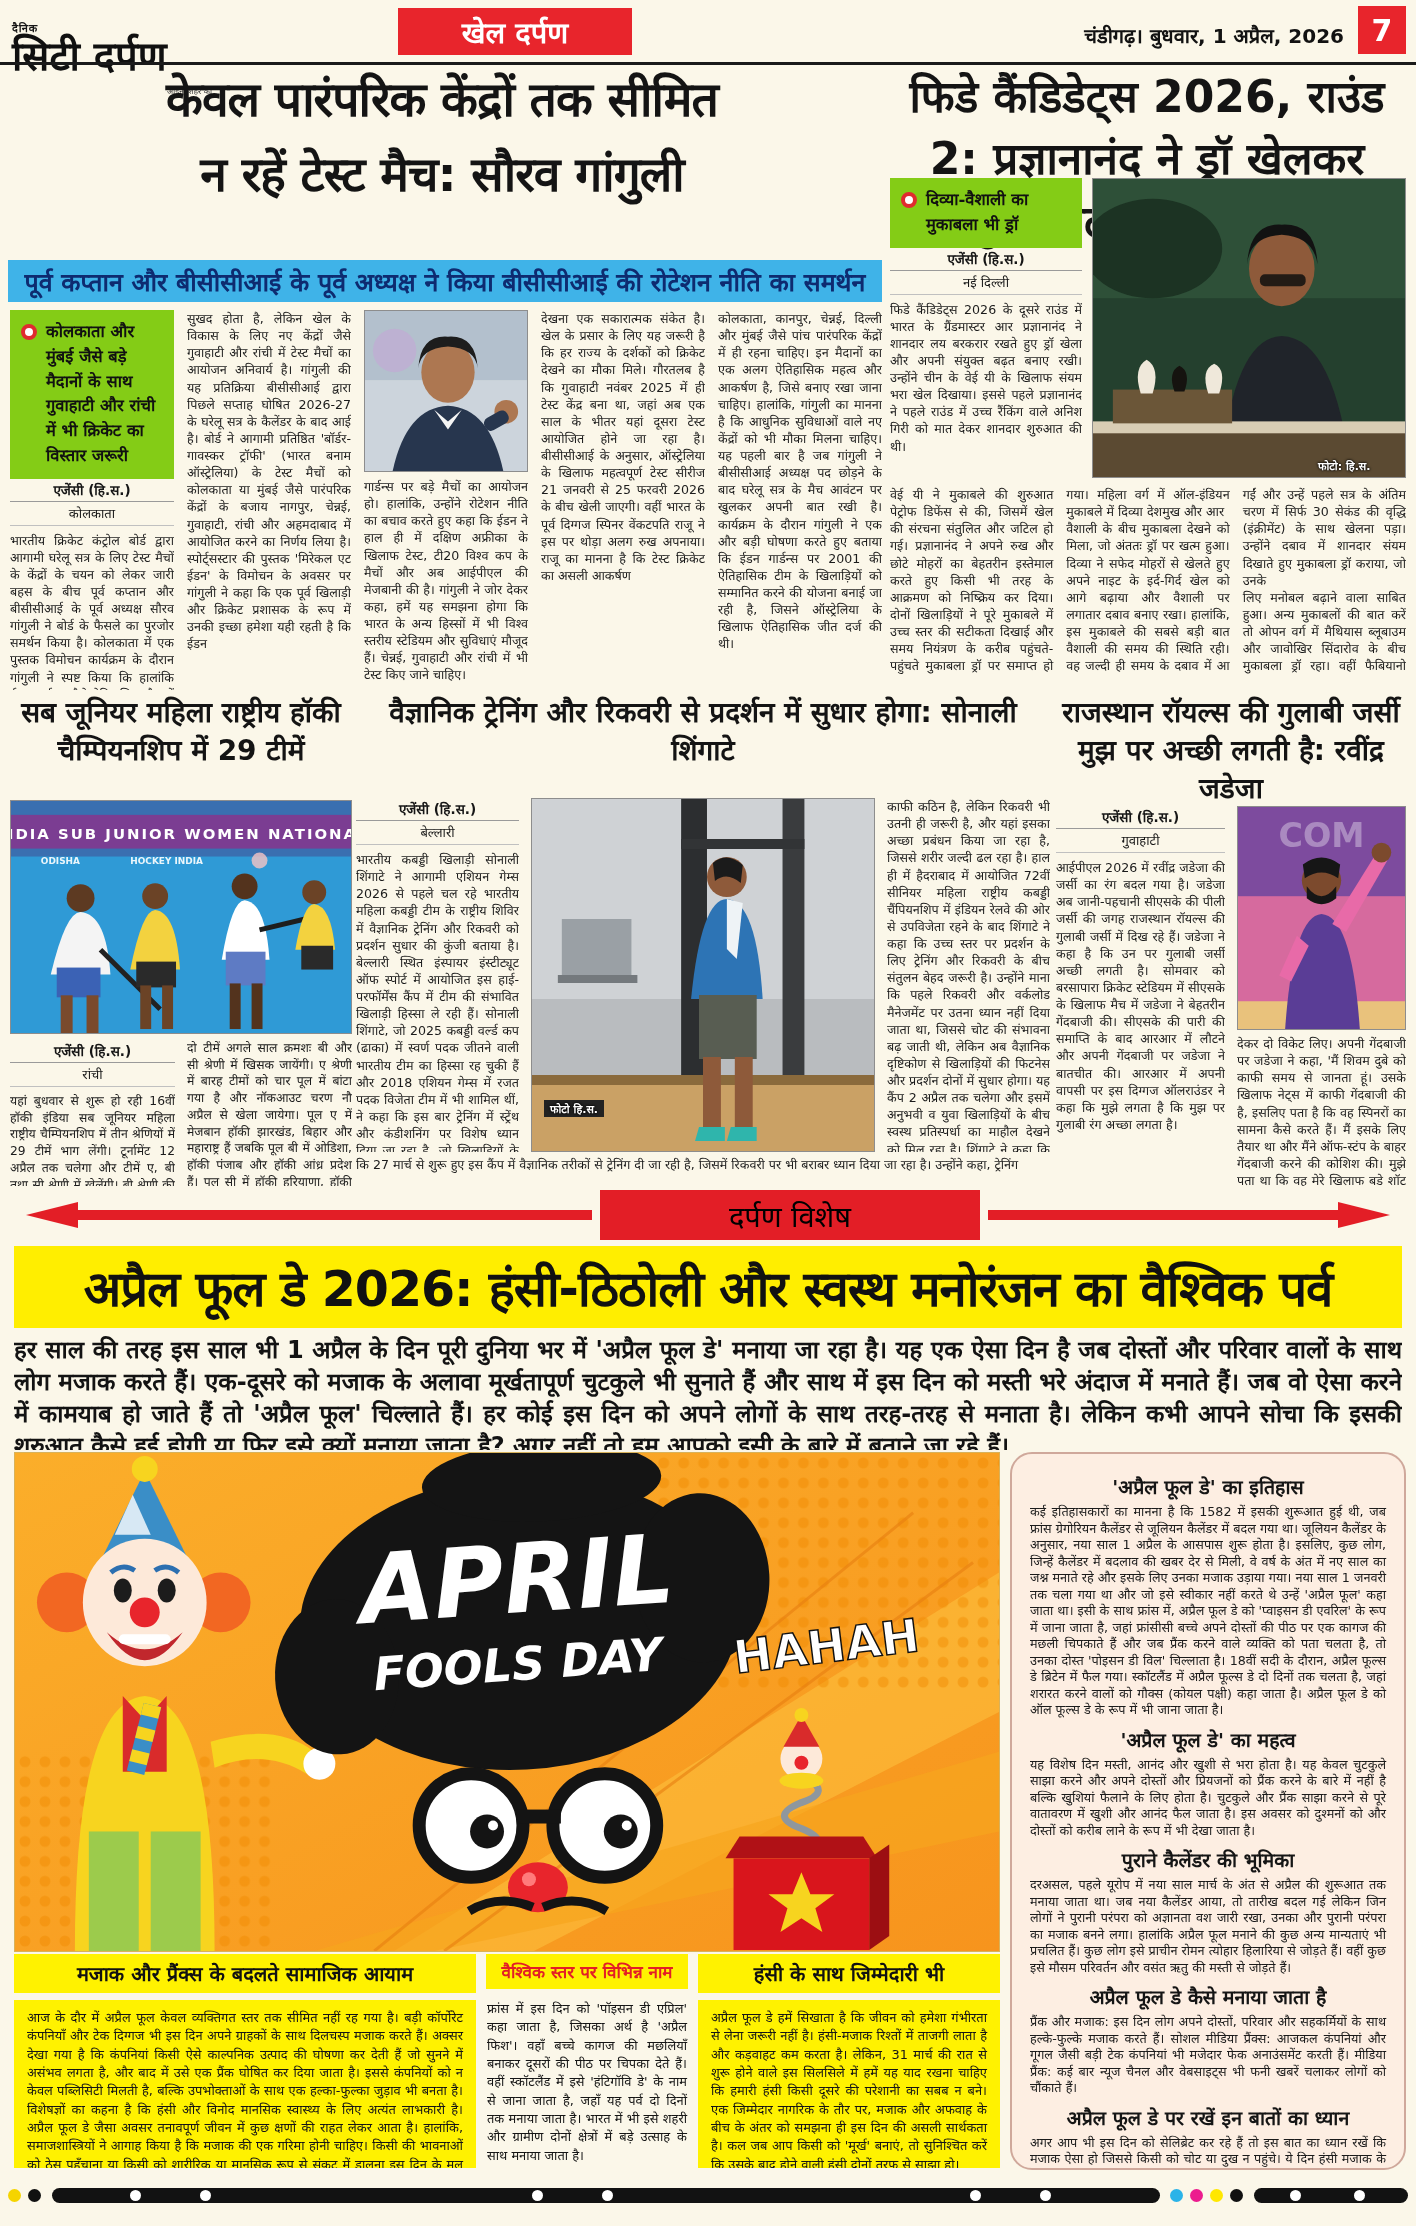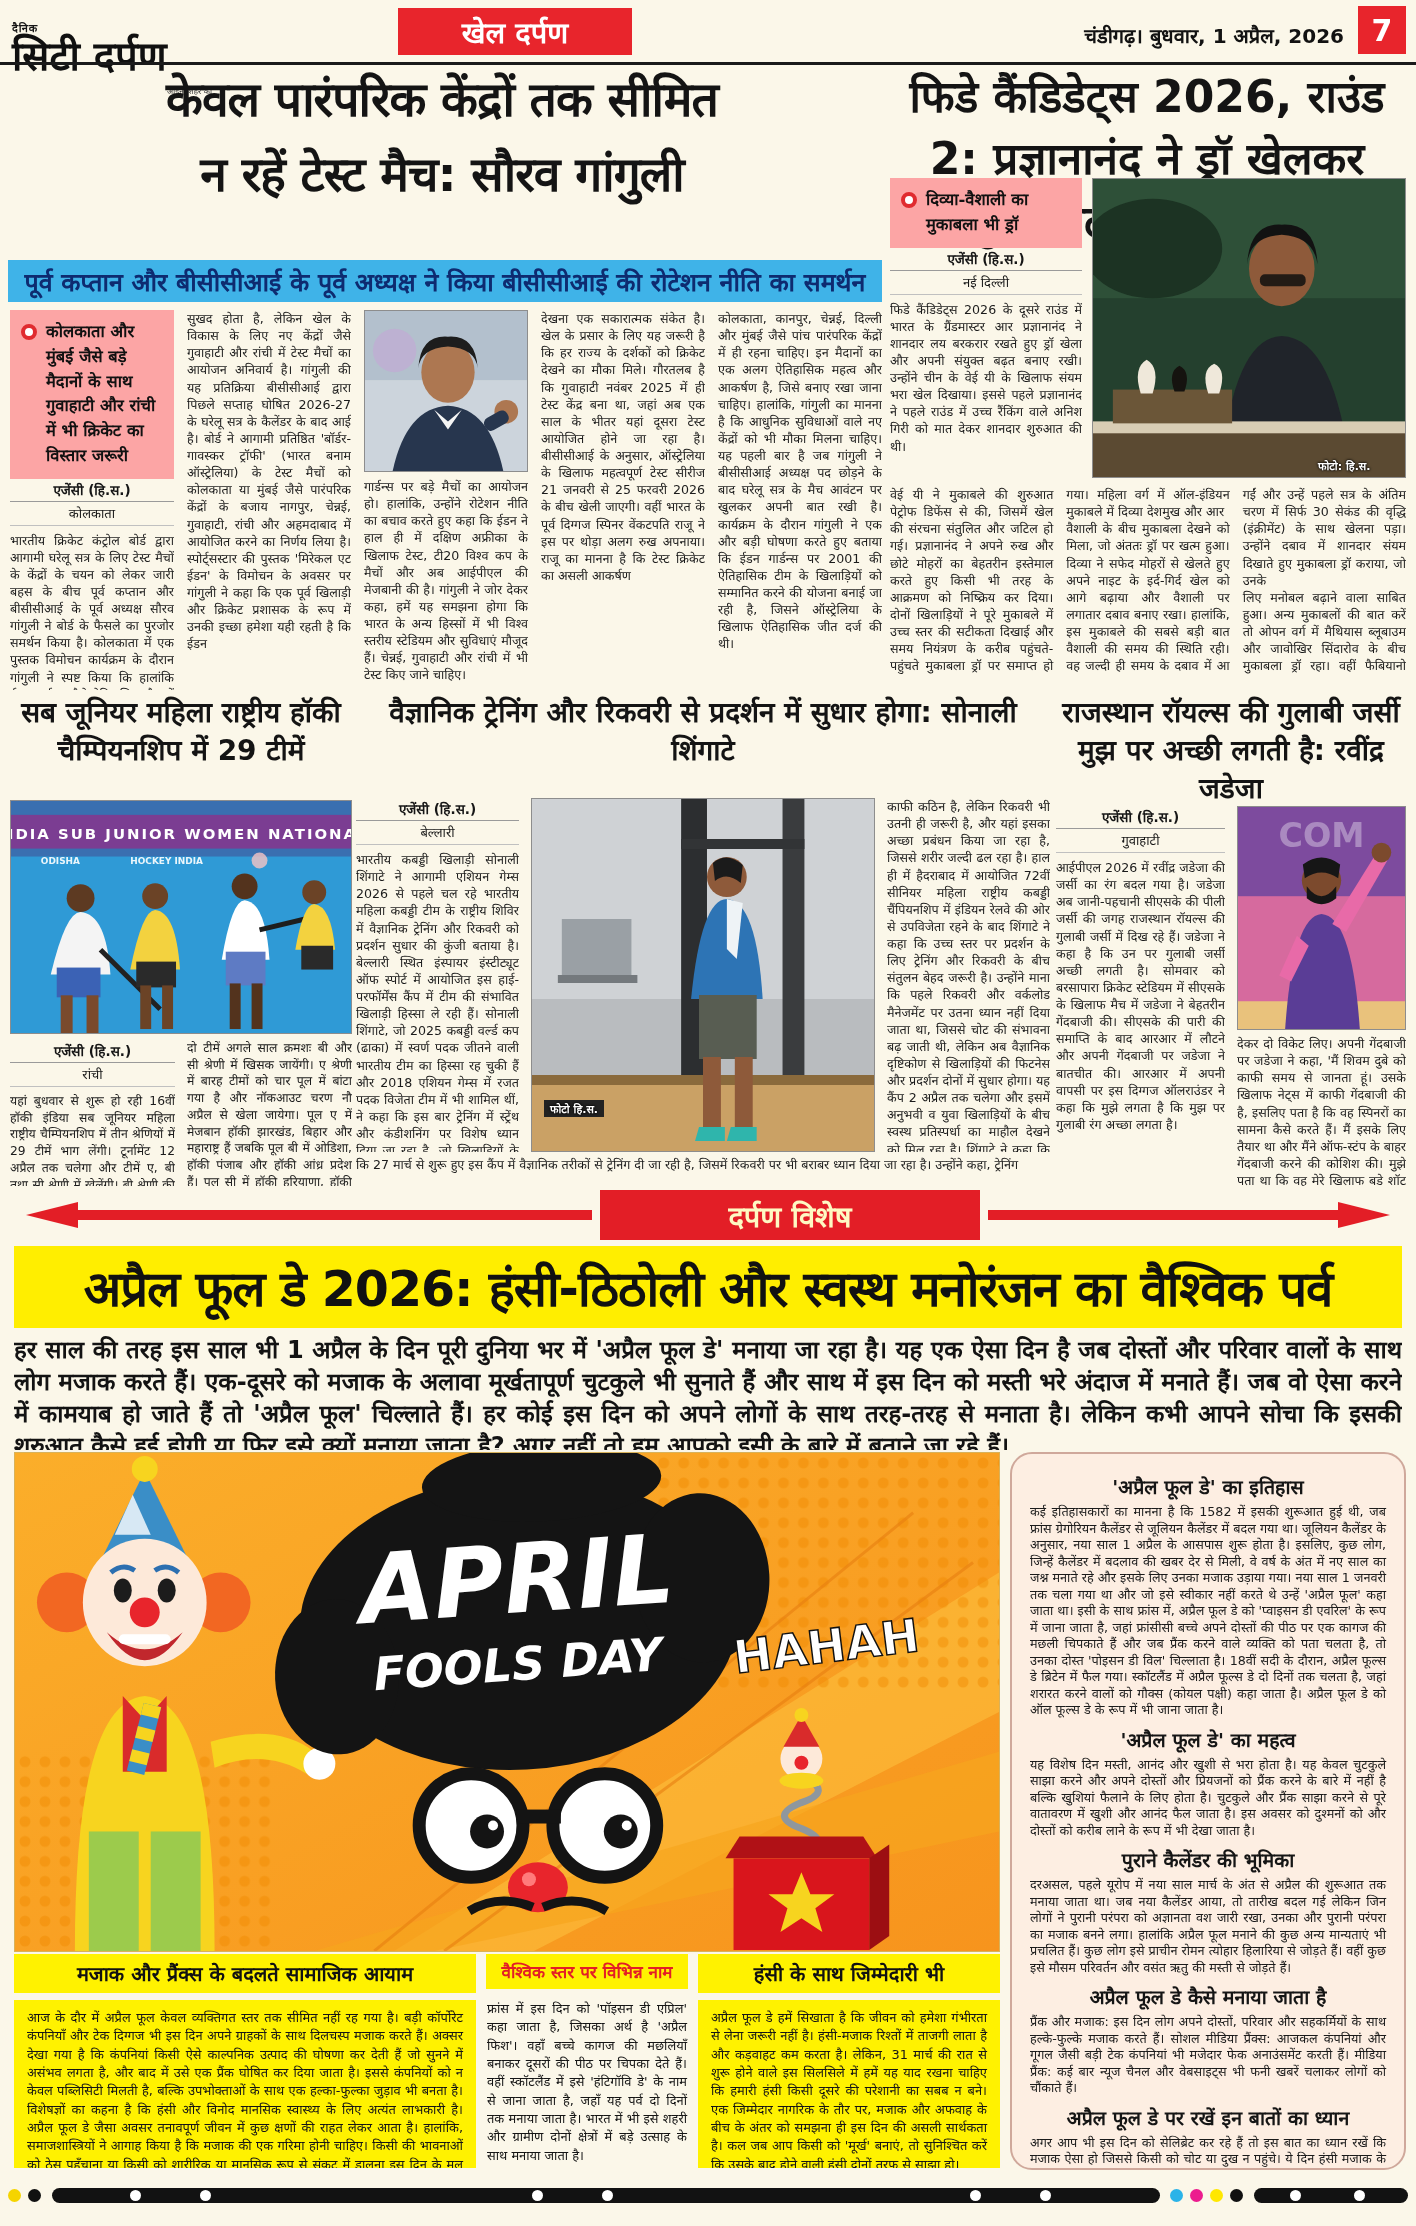--- a/index.html
+++ b/index.html
@@ -20,21 +20,21 @@
     color:#fff; font-size:29px; font-weight:800; display:flex; align-items:center; justify-content:center; }
   #dateline { right:72px; top:22px; font-size:20px; font-weight:700; color:#121212; }
   #pagenum { right:10px; top:6px; width:48px; height:48px; background:#e8252c; color:#fff;
     font-size:30px; font-weight:800; display:flex; align-items:center; justify-content:center; }
   #header-rule { left:0; top:62px; width:1416px; height:3px; background:#1a1a1a; }
 
   
   .bt { font-size:12.6px; line-height:1.36; text-align:justify; color:#1b1b1b; }
   .agency { font-weight:700; text-align:center; font-size:13.5px; padding:2px 0; border-bottom:1px solid #9a9a9a; }
   .city { text-align:center; font-size:13px; padding:2px 0 3px; border-bottom:1px solid #c0c0c0; margin-bottom:6px; }
-  .bullet-box { background:#fca5a5; padding:10px 11px; display:flex; gap:9px; }
+  .bullet-box { background:#84cc16; padding:10px 11px; display:flex; gap:9px; }
   .ring { width:16px; height:16px; border:4px solid #e02b2f; border-radius:50%; background:#fff; flex:none; margin-top:4px; }
   .bullet-text { font-weight:800; font-size:16.5px; line-height:1.5; color:#111; }
   .photo { border:1px solid #8d8d8d; overflow:hidden; background:#ccc; }
   .photo svg { display:block; }
   .cap { position:absolute; color:#fff; font-size:11px; font-weight:700; text-shadow:0 0 3px #000, 0 0 2px #000; }
 
   
   #g-headline { left:0; top:62px; width:884px; text-align:center; font-size:48px; font-weight:800;
     line-height:1.56; color:#141414; letter-spacing:-1px; }
   #g-subhead { left:8px; top:260px; width:874px; height:42px; background:#3fb3e8; color:#0e2b70;
@@ -62,22 +62,22 @@
   #k-colA, #k-colB { width:163px; flex:none; overflow:hidden; }
   #k-photo { width:344px; flex:none; position:relative; }
   #k-tail { left:356px; top:1156px; width:694px; height:30px; overflow:hidden; }
 
   #j-head { left:1056px; top:694px; width:350px; }
   #j-body { left:1056px; top:806px; width:350px; height:380px; display:flex; gap:12px; overflow:hidden; }
   #j-body .col { flex:1 1 0; overflow:hidden; }
   #j-photo { width:100%; height:224px; margin-bottom:5px; }
 
   
-  #band-box { left:600px; top:1190px; width:380px; height:50px; background:#e31e26; color:#fef9c3;
-    font-size:29px; font-weight:700; display:flex; align-items:center; justify-content:center; }
+  #band-box { left:600px; top:1190px; width:380px; height:50px; background:#e31e26; color:#000000;
+    font-size:29px; font-weight:400; display:flex; align-items:center; justify-content:center; }
   .band-arrow { top:1202px; height:26px; }
   #arrow-left { left:26px; width:566px; }
   #arrow-right { left:988px; width:402px; }
 
   #af-headline { left:14px; top:1246px; width:1388px; height:82px; background:#ffee00;
     display:flex; align-items:center; justify-content:center; font-size:49px; font-weight:800; color:#111;
     letter-spacing:-1px; }
   #af-intro { left:14px; top:1334px; width:1388px; height:116px; font-size:24px; font-weight:700;
     line-height:1.34; text-align:justify; color:#131313; overflow:hidden; }
 

